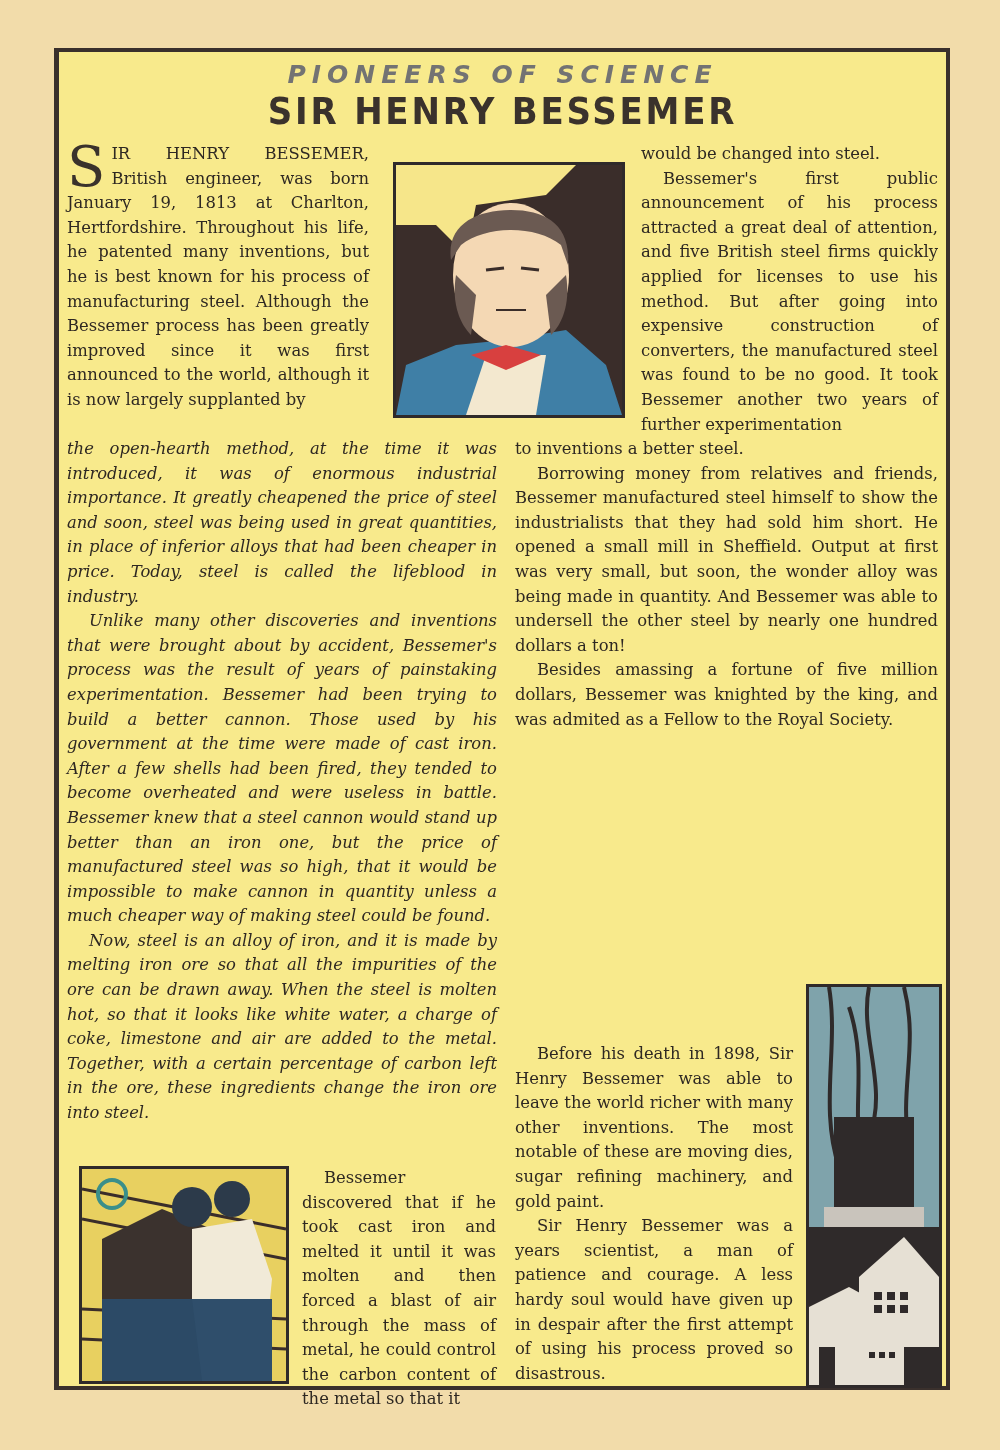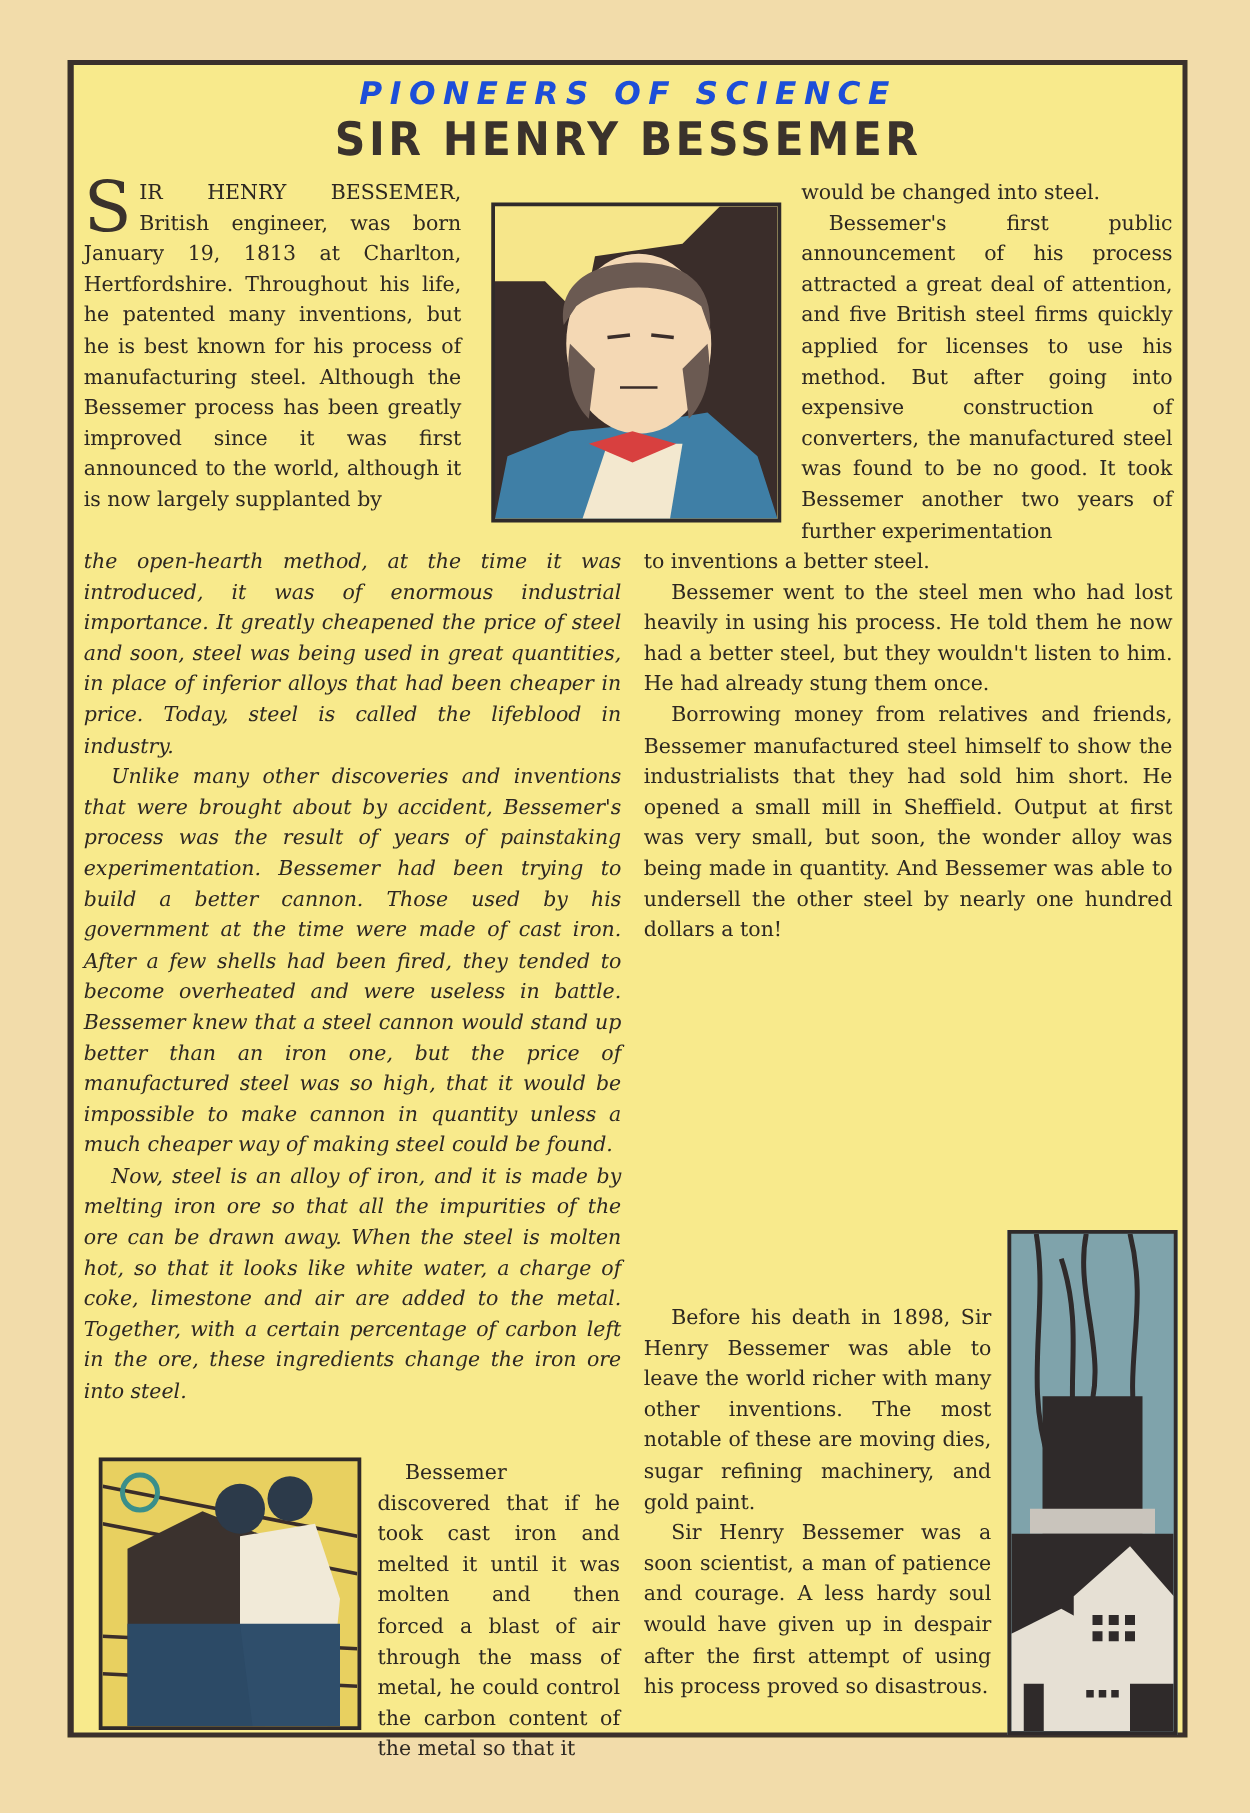--- a/index.html
+++ b/index.html
@@ -16,21 +16,21 @@
     border:4px solid #3a302c;
     border-left-width:5px;
     background:#f8ea8c;
   }
   .kicker {
     position:absolute; left:0; right:0; top:8px;
     text-align:center;
     font-family:"DejaVu Sans", sans-serif;
     font-weight:bold; font-style:italic;
     font-size:25px; letter-spacing:6px;
-    color:#1d4ed8;
+    color:#737373;
   }
   .title {
     position:absolute; left:0; right:0; top:38px;
     text-align:center;
     font-family:"DejaVu Sans", sans-serif;
     font-weight:bold;
     font-size:37px; letter-spacing:3px;
     color:#3a322c;
     transform:scaleX(0.92);
   }
@@ -112,27 +112,27 @@
     <p>Bessemer discovered that if he took cast iron and melted it until it was molten and then forced a blast of air through the mass of metal, he could control the carbon content of the metal so that it</p>
   </div>
 
   <div class="txt" style="left:582px; top:90px; width:297px;">
     <p class="noind">would be changed into steel.</p>
     <p>Bessemer's first public announcement of his process attracted a great deal of attention, and five British steel firms quickly applied for licenses to use his method. But after going into expensive construction of converters, the manufactured steel was found to be no good. It took Bessemer another two years of further experimentation</p>
   </div>
 
   <div class="txt" style="left:456px; top:385px; width:423px;">
     <p class="noind">to inventions a better steel.</p>
-    <p>Bessemer went to the steel men who had lost heavily in using his process. He told them he now had a better steel, but they wouldn't listen to him. He had already stung them once.</p>
     <p>Borrowing money from relatives and friends, Bessemer manufactured steel himself to show the industrialists that they had sold him short. He opened a small mill in Sheffield. Output at first was very small, but soon, the wonder alloy was being made in quantity. And Bessemer was able to undersell the other steel by nearly one hundred dollars a ton!</p>
+    <p>Besides amassing a fortune of five million dollars, Bessemer was knighted by the king, and was admited as a Fellow to the Royal Society.</p>
   </div>
 
   <div class="txt" style="left:456px; top:990px; width:278px;">
     <p>Before his death in 1898, Sir Henry Bessemer was able to leave the world richer with many other inventions. The most notable of these are moving dies, sugar refining machinery, and gold paint.</p>
-    <p>Sir Henry Bessemer was a soon scientist, a man of patience and courage. A less hardy soul would have given up in despair after the first attempt of using his process proved so disastrous.</p>
+    <p>Sir Henry Bessemer was a years scientist, a man of patience and courage. A less hardy soul would have given up in despair after the first attempt of using his process proved so disastrous.</p>
   </div>
 
   <div class="art" style="left:747px; top:932px; width:136px; height:404px; background:#7fa3ab;">
     <svg width="130" height="398" viewBox="0 0 130 398">
       <g stroke="#2f2a2a" stroke-width="4" fill="none">
         <path d="M20 0 C30 60 10 120 30 180"></path>
           <path d="M60 0 C50 50 80 100 60 150"></path>
         <path d="M95 0 C110 60 90 100 100 160"></path>
           <path d="M40 20 C60 80 40 130 55 170"></path>
       </g>

